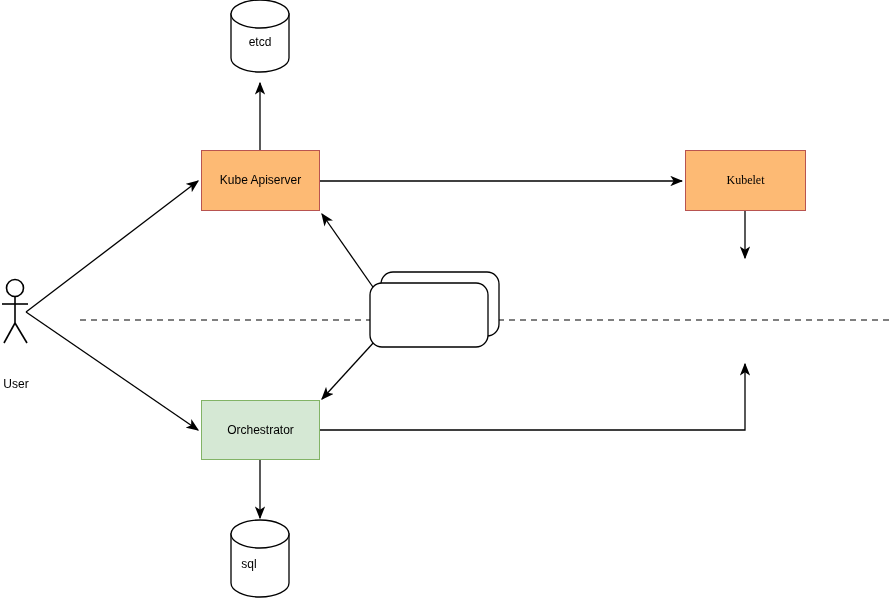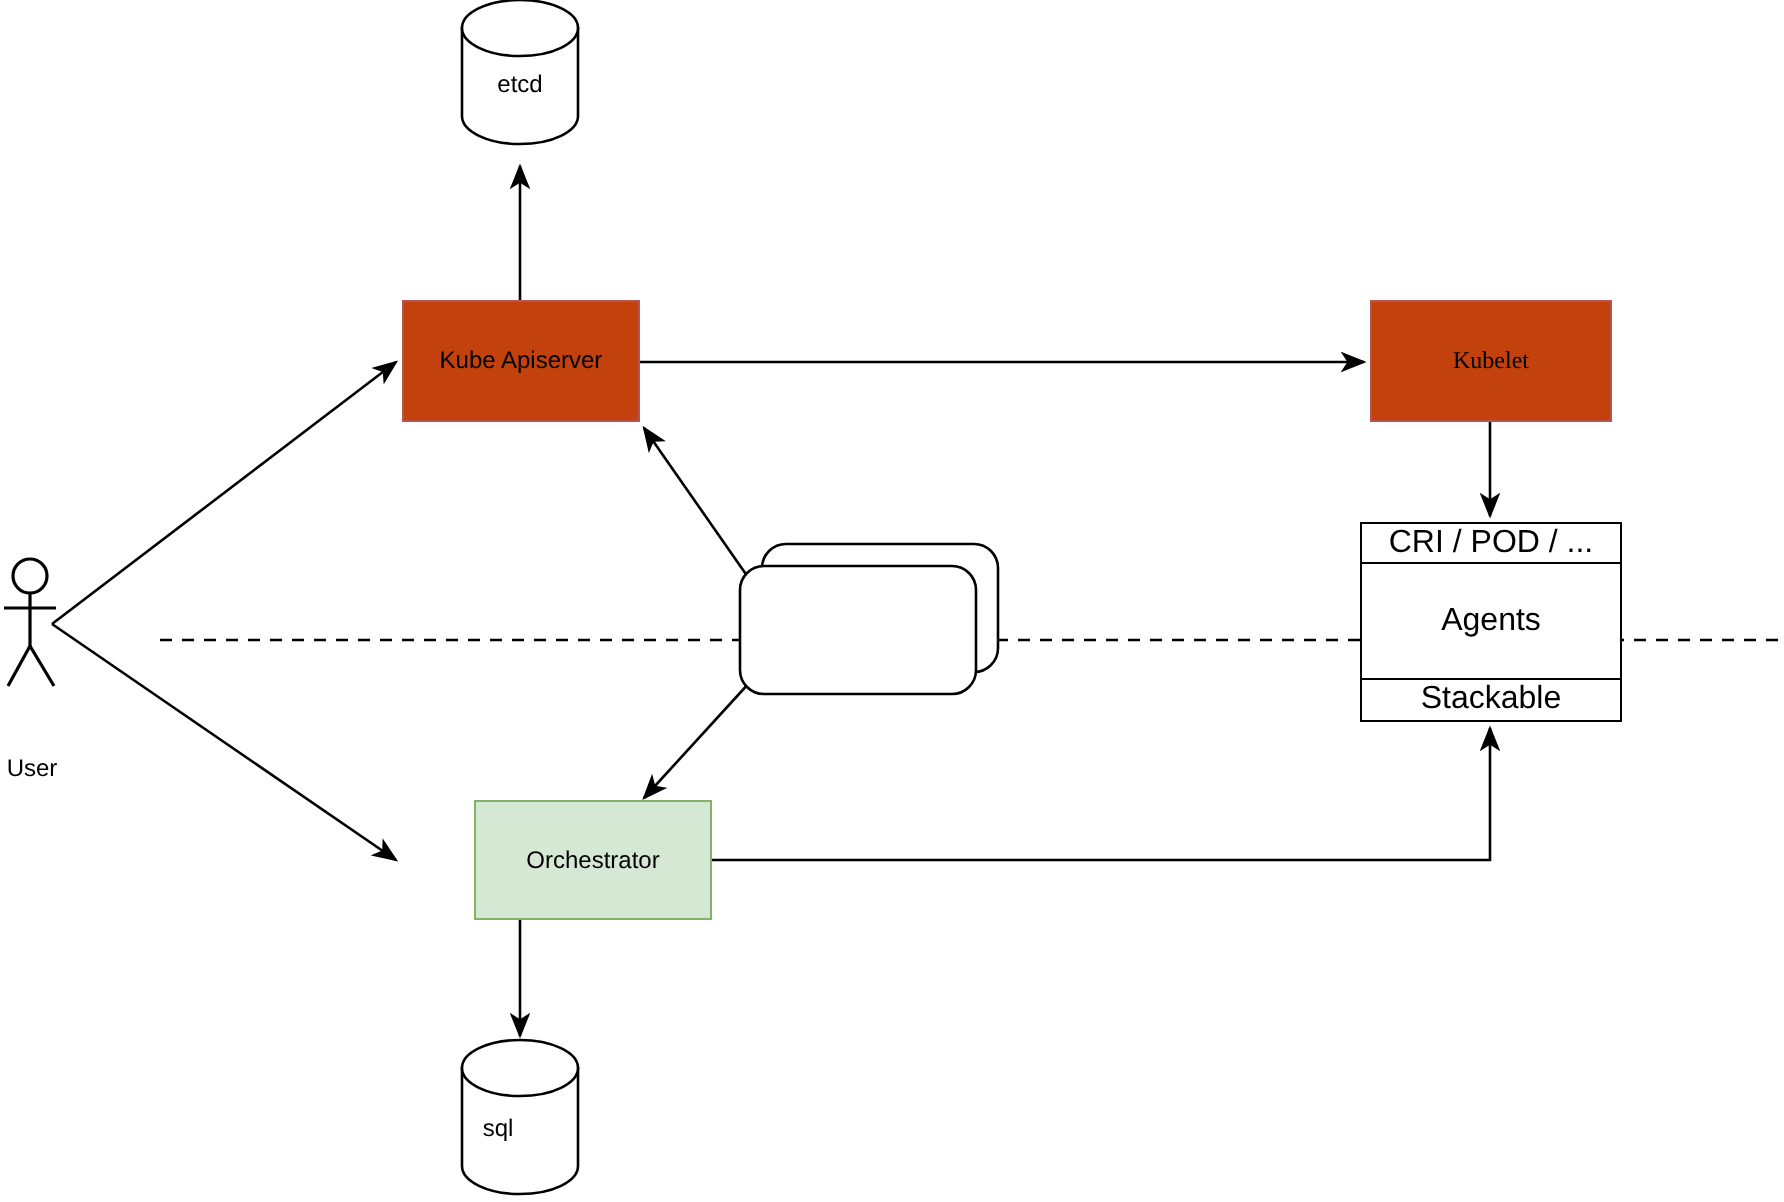--- a/index.html
+++ b/index.html
@@ -1,20 +1,20 @@
 <!DOCTYPE html>
 <html><head>
 <meta charset="utf-8">
 <style>
   html,body{margin:0;padding:0;background:#ffffff;}
   body{font-family:"Liberation Sans",sans-serif;}
   #canvas{position:relative;width:892px;height:601px;background:#ffffff;overflow:hidden;}
   .node{position:absolute;box-sizing:border-box;display:flex;align-items:center;justify-content:center;}
   .node .lbl{font-size:12px;color:#000;line-height:1.2;text-align:right;}
-  .boxproc{border:1.4px solid #b85450;background:#c2410c;}
+  .boxproc{border:1.4px solid #b85450;background:#fdba74;}
   .boxorch{border:1.4px solid #82b366;background:#d5e8d4;}
   .actorlabel{position:absolute;font-size:12px;color:#000;}
   svg.layer{position:absolute;left:0;top:0;width:892px;height:601px;overflow:visible;}
 </style>
 </head>
 <body>
 
 <div id="canvas">
 
   <svg class="layer" viewBox="0 0 892 601" xmlns="http://www.w3.org/2000/svg">
@@ -72,40 +72,25 @@
   </div>
 
   <div class="node boxprocess boxproc" style="left:201px;top:150px;width:119px;height:61px;">
     <span class="lbl">Kube Apiserver</span>
   </div>
 
   <div class="node boxproc" style="left:685px;top:150px;width:121px;height:61px;font-family:Liberation Serif, serif;">
     <span class="lbl">Kubelet</span>
   </div>
 
-  <div class="node boxorch" style="left:201px;top:400px;width:119px;height:60px;margin-left:36px;">
+  <div class="node boxorch" style="left:201px;top:400px;width:119px;height:60px;">
     <span class="lbl">Orchestrator</span>
   </div>
 
 
-  <div style="position:absolute;left:680px;top:261px;width:131px;height:100px;
-              border:1.4px solid #000;background:#fff;box-sizing:border-box;">
-    <div style="height:20px;border-bottom:1.4px solid #000;display:flex;
-                align-items:center;justify-content:center;box-sizing:border-box;">
-      <span class="lbl">CRI / POD / ...</span>
-    </div>
-    <div style="height:57px;display:flex;align-items:center;justify-content:center;
-                box-sizing:border-box;">
-      <span class="lbl">Agents</span>
-    </div>
-    <div style="height:20px;border-top:1.4px solid #000;display:flex;
-                align-items:center;justify-content:center;box-sizing:border-box;">
-      <span class="lbl">Stackable</span>
-    </div>
-  </div>
 
   <div class="node" style="left:220px;top:544px;width:58px;height:40px;">
     <span class="lbl">sql</span>
   </div>
 
   <div class="actorlabel" style="left:0px;top:346px;width:32px;text-align:center;margin-top:31px;">
     <span>User</span>
   </div>
 
 </div>

